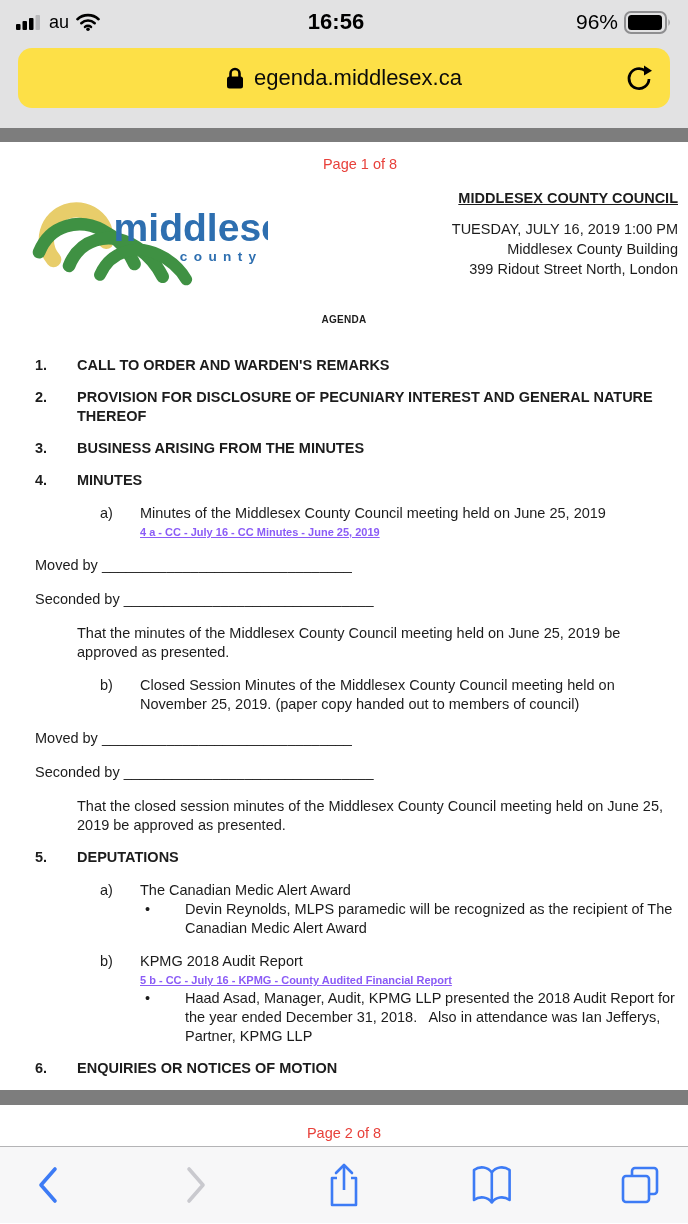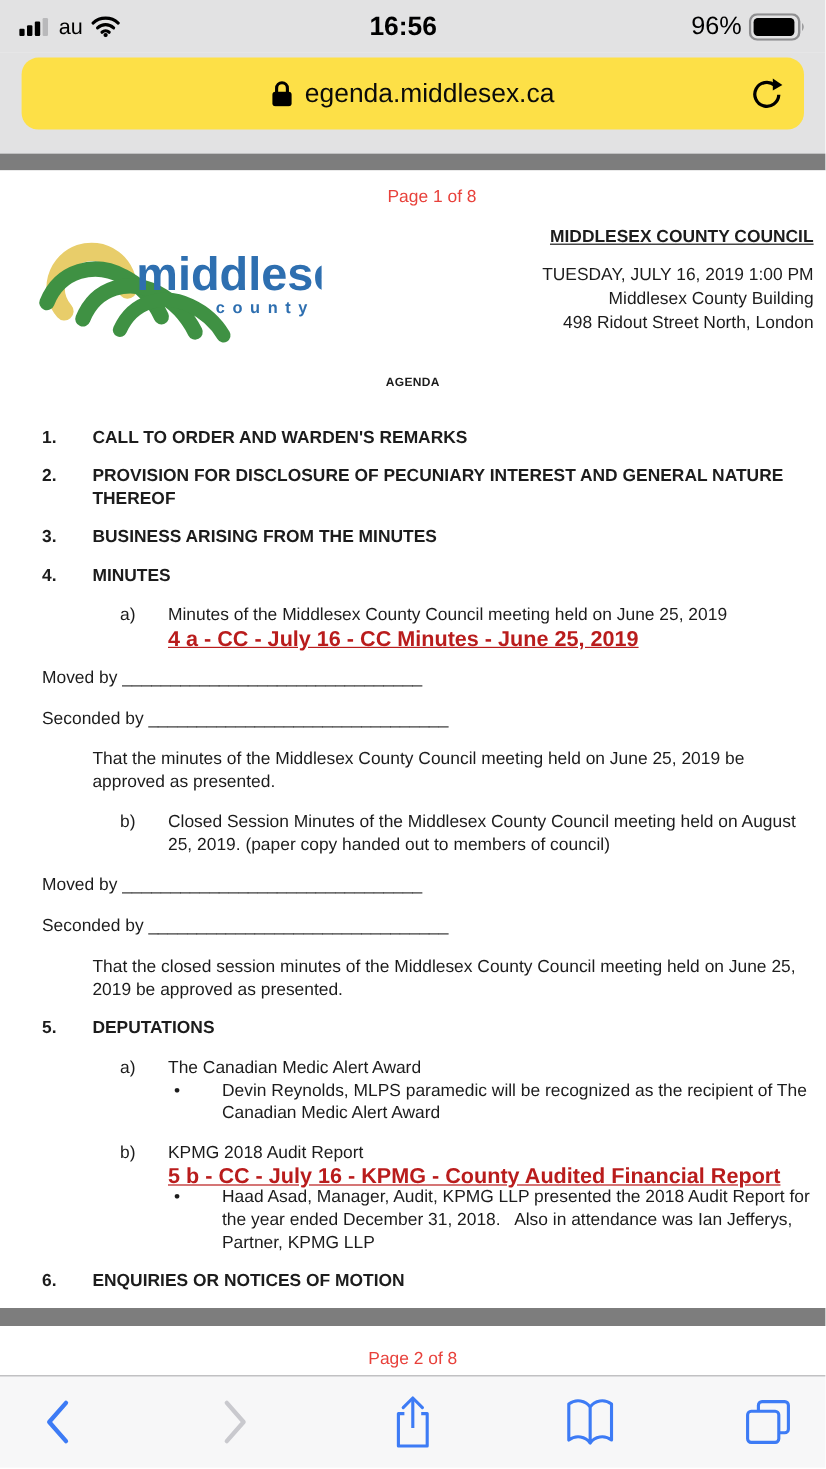--- a/index.html
+++ b/index.html
@@ -27,21 +27,21 @@
   .pagelabel2{color:#e8413b;font-size:14.5px;}
   .docheader{display:flex;justify-content:space-between;align-items:flex-start;padding:6px 10px 0 30px;}
   .header-right{text-align:right;font-size:14.5px;line-height:20px;padding-top:8px;}
   .hr-title{font-weight:bold;text-decoration:underline;margin-bottom:11px;font-size:14.5px;}
   .agenda-title{text-align:center;font-weight:bold;font-size:10px;margin-top:22px;letter-spacing:.3px;}
   .item{display:flex;margin-top:13px;padding:0 10px 0 35px;font-weight:bold;}
   .item.first{margin-top:27px;}
   .item .num{width:42px;flex:none;}
   .sub{display:flex;margin-top:14px;padding:0 10px 0 100px;}
   .sub .letter{width:40px;flex:none;}
-  .doclink{display:block;font-size:18px;font-weight:600;color:#b91c1c;text-decoration:underline;line-height:18px;cursor:pointer;}
+  .doclink{display:block;font-size:11px;font-weight:600;color:#8b5cf6;text-decoration:underline;line-height:18px;cursor:pointer;}
   .movedline{margin-top:15px;padding-left:35px;}
   .resolution{margin-top:15px;padding:0 8px 0 77px;}
   .bullet{display:flex;padding:0 10px 0 145px;}
   .bullet .dot{width:40px;flex:none;}
   
   .pageband{height:41px;background:#fff;display:flex;justify-content:center;align-items:flex-end;padding-bottom:5px;box-sizing:border-box;}
   .toolbar{height:77px;background:#f7f7f8;border-top:1px solid #b4b4b6;box-sizing:border-box;display:flex;align-items:center;justify-content:space-between;padding:0 26px;}
   .tb-btn{width:44px;height:50px;display:flex;align-items:center;justify-content:center;}
   svg{display:block;}
 </style>
@@ -112,21 +112,21 @@
         <path d="M43,91 C55,61 86,54 111,67 C128,76 139,89 146,103" stroke="#3f9143" stroke-width="14" fill="none" stroke-linecap="round"></path>
         <path d="M77,101 C89,74 118,67 142,79 C157,86 166,96 172,106" stroke="#3f9143" stroke-width="13" fill="none" stroke-linecap="round"></path>
         <text x="92" y="64" font-family="Liberation Sans, sans-serif" font-size="43" font-weight="600" fill="#2e6fb0">middlesex</text>
         <text x="256" y="86" text-anchor="end" font-family="Liberation Sans, sans-serif" font-size="15" font-weight="600" letter-spacing="7" fill="#2e6fb0">county</text>
       </svg>
     </div>
     <div class="header-right">
       <div class="hr-title">MIDDLESEX COUNTY COUNCIL</div>
       <div>TUESDAY, JULY 16, 2019 1:00 PM</div>
       <div>Middlesex County Building</div>
-      <div>498 Ridout Street North, London</div>
+      <div>399 Ridout Street North, London</div>
     </div>
   </div>
 
   <div class="agenda-title">AGENDA</div>
 
   <div class="item first">
     <span class="num">1.</span>
     <span>CALL TO ORDER AND WARDEN'S REMARKS</span>
   </div>
 
@@ -159,21 +159,21 @@
   </div>
   <div class="movedline">
     <span>Seconded by</span>
     <span>_______________________________</span>
   </div>
 
   <div class="resolution">That the minutes of the Middlesex County Council meeting held on June 25, 2019 be approved as presented.</div>
 
   <div class="sub">
     <span class="letter">b)</span>
-    <div>Closed Session Minutes of the Middlesex County Council meeting held on August 25, 2019. (paper copy handed out to members of council)</div>
+    <div>Closed Session Minutes of the Middlesex County Council meeting held on November 25, 2019. (paper copy handed out to members of council)</div>
   </div>
 
   <div class="movedline">
     <span>Moved by</span>
     <span>_______________________________</span>
   </div>
   <div class="movedline">
     <span>Seconded by</span>
     <span>_______________________________</span>
   </div>

